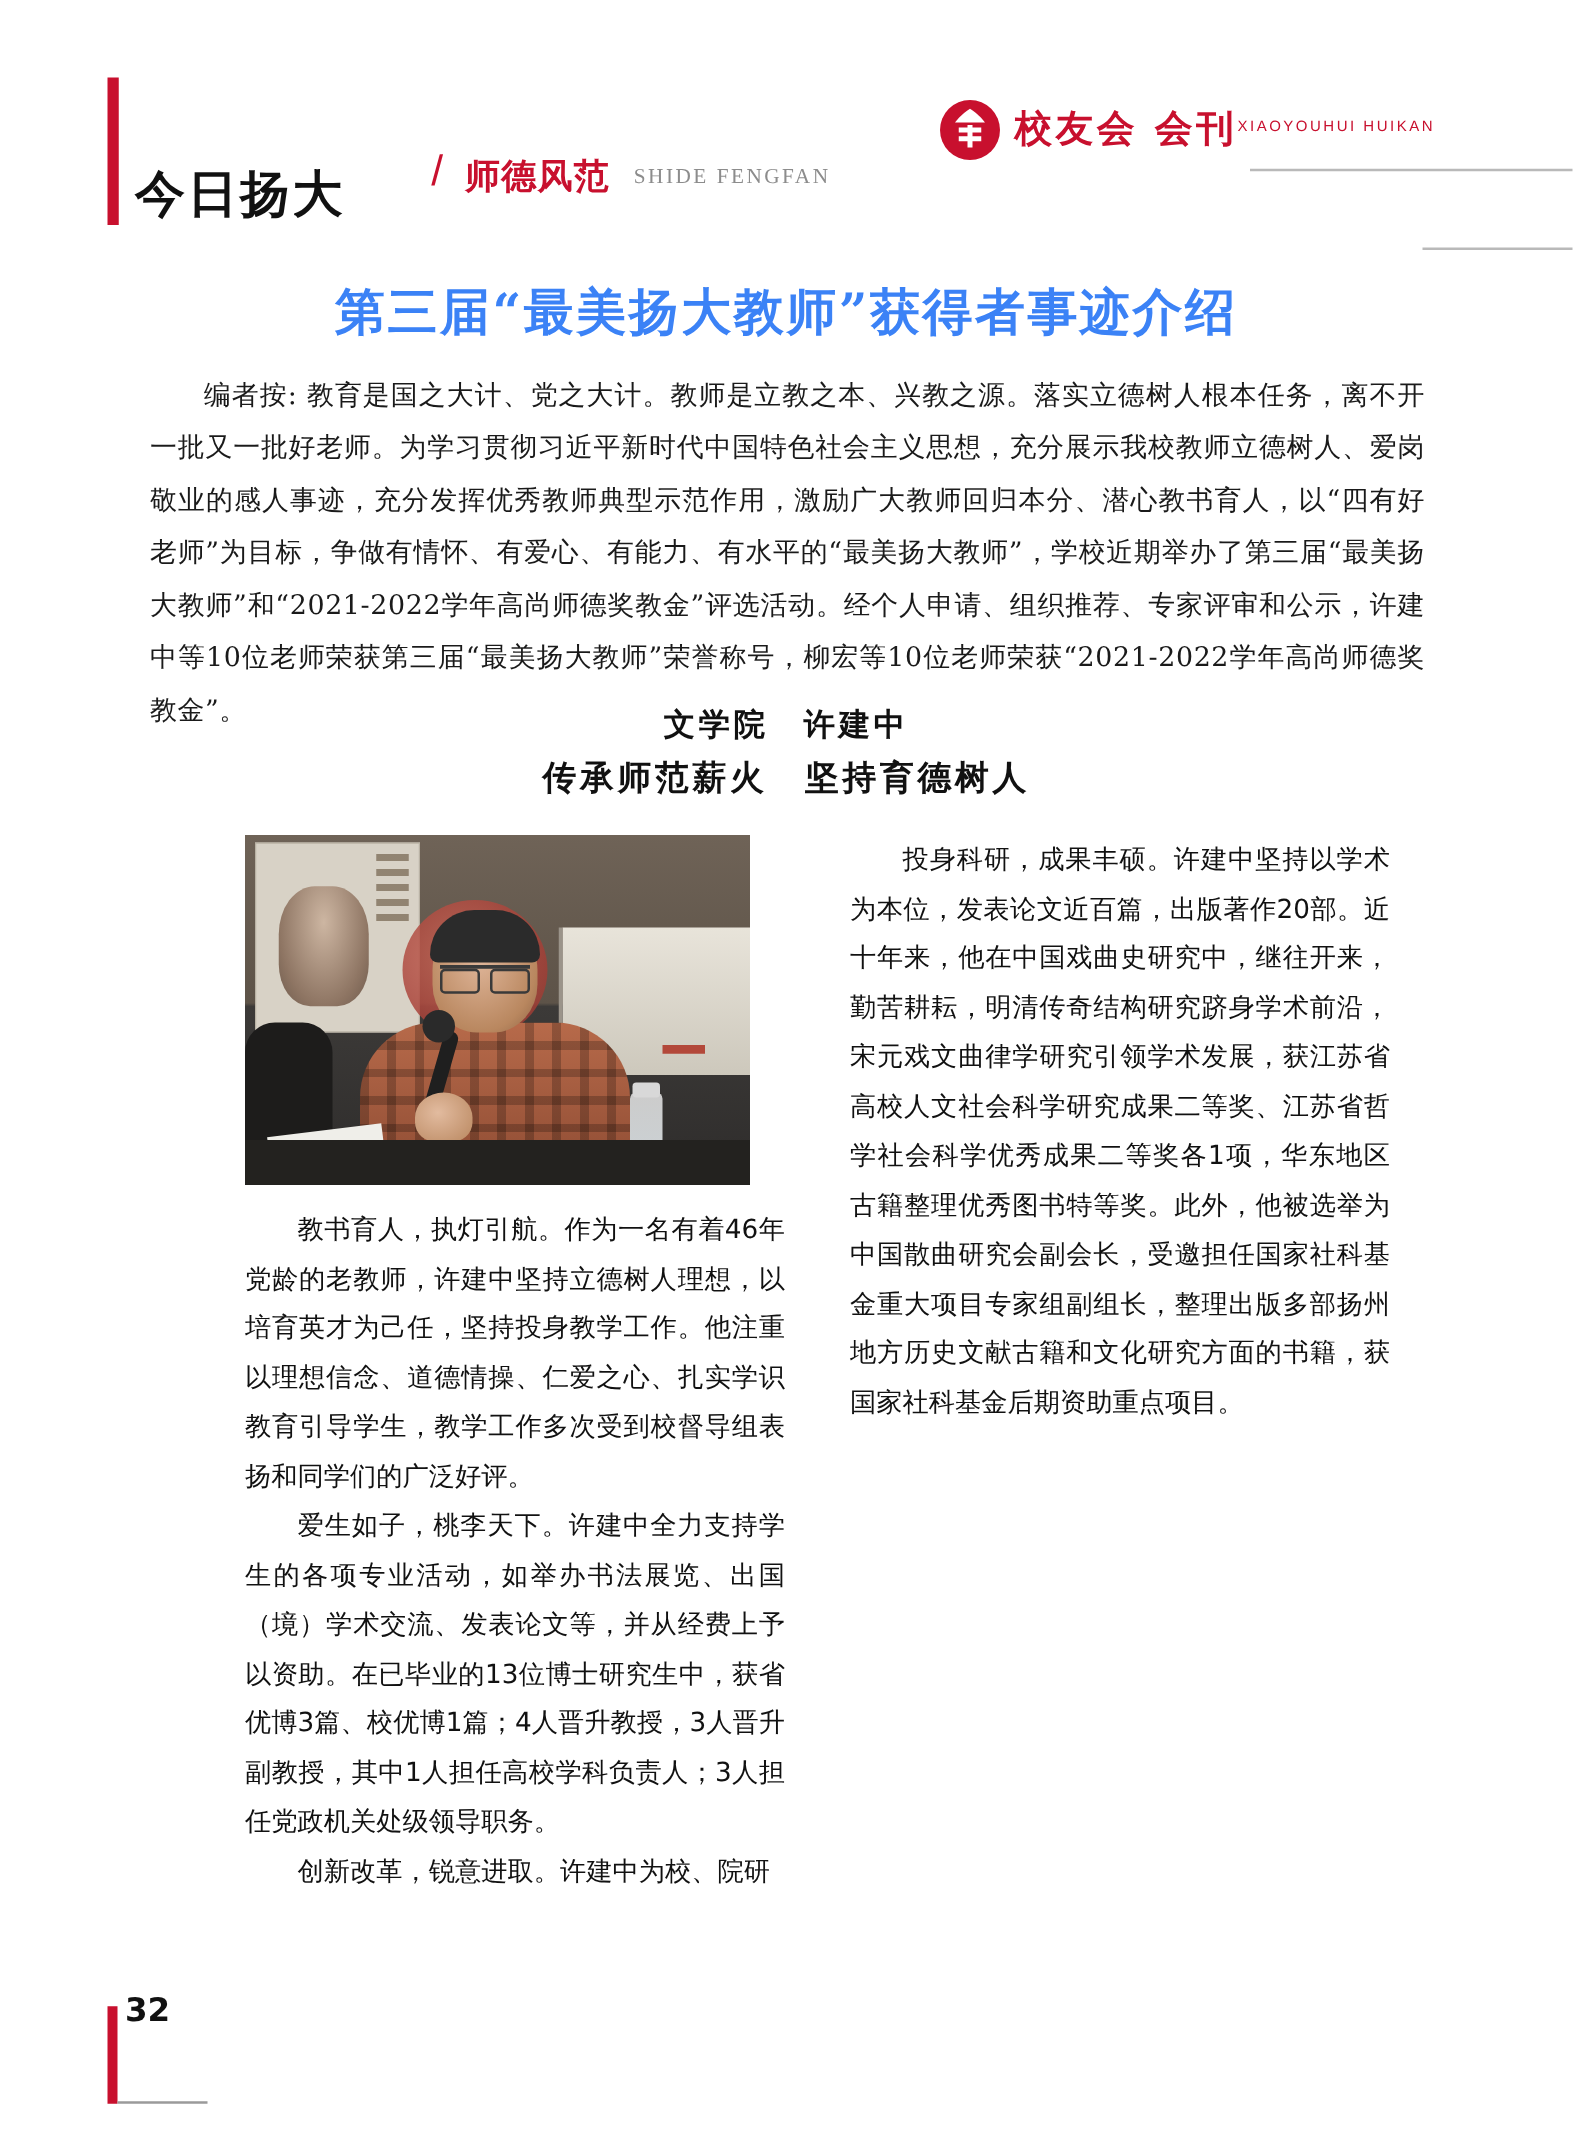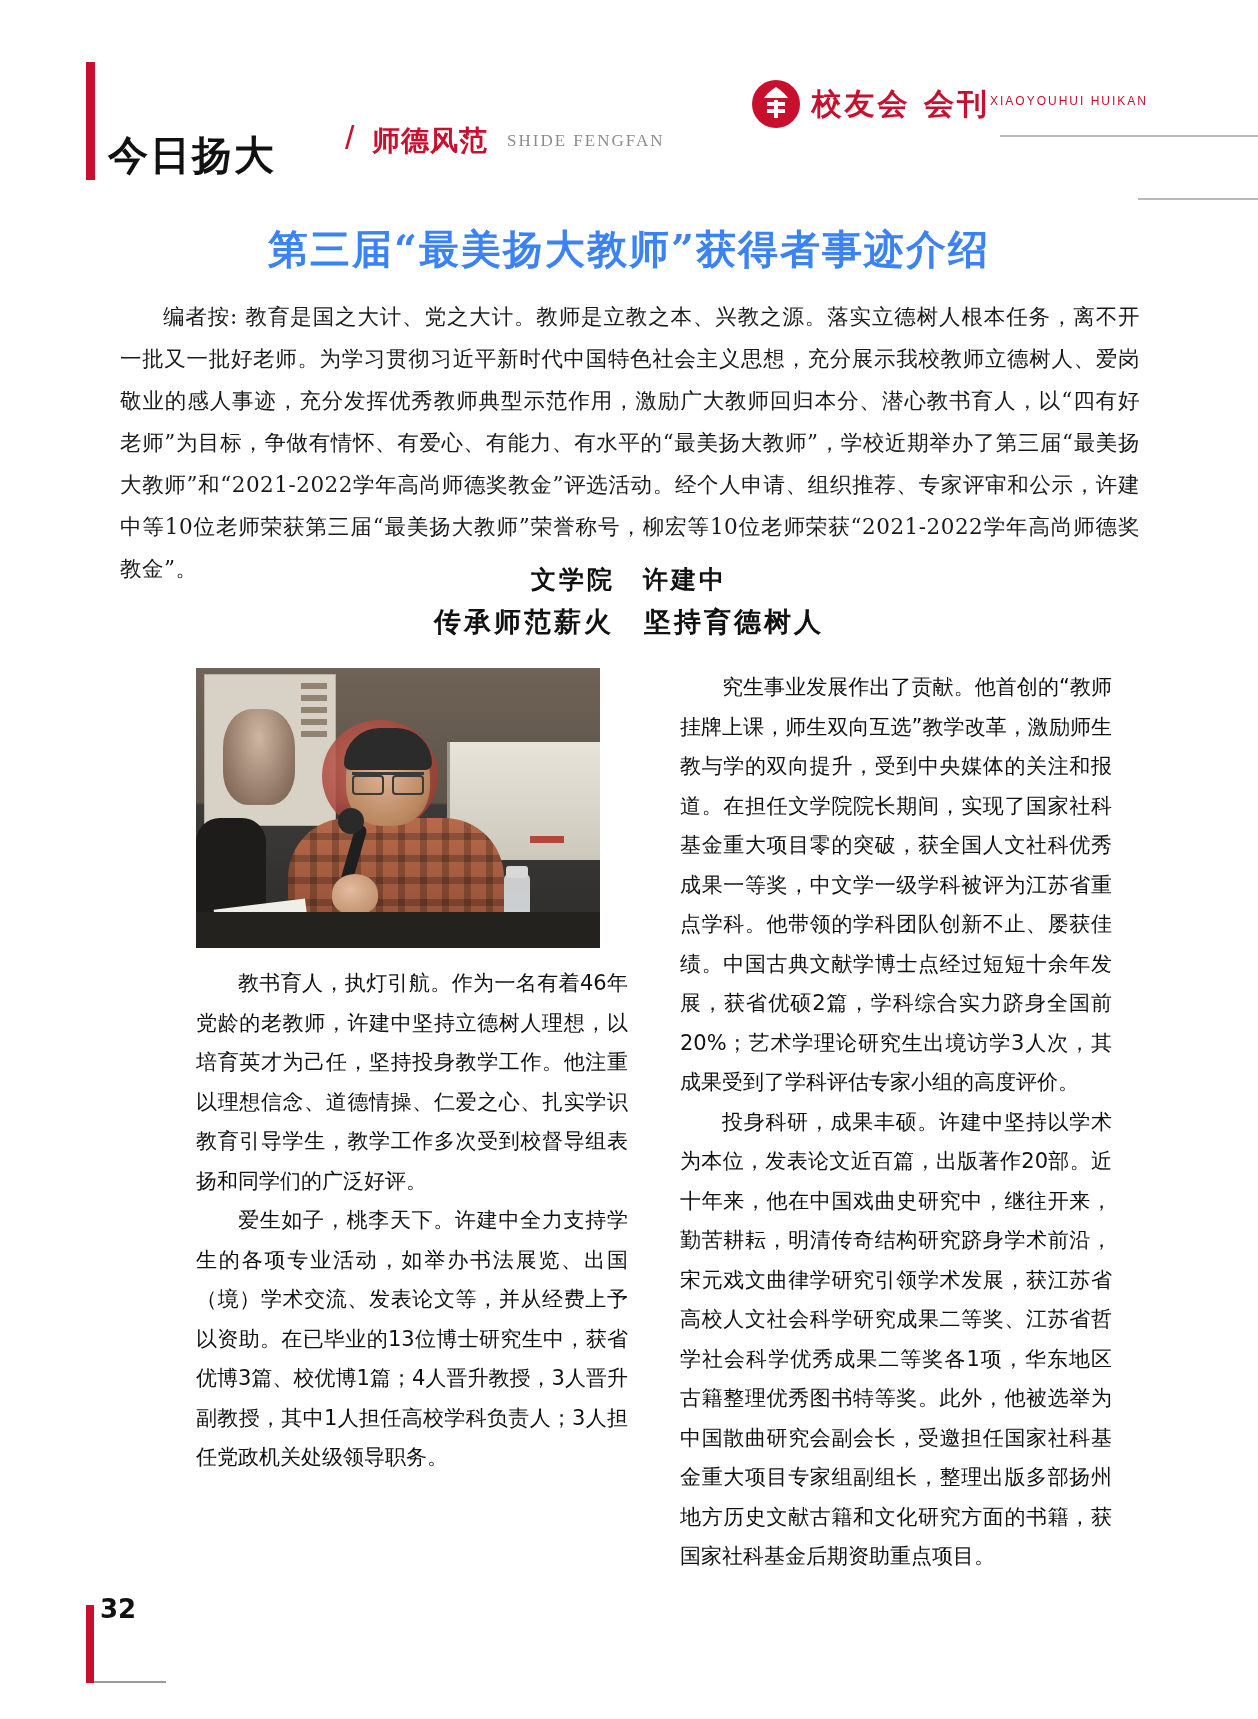--- a/index.html
+++ b/index.html
@@ -374,22 +374,22 @@
     <div class="ph-mic"></div>
     <div class="ph-mic-head"></div>
     <div class="ph-hand"></div>
     <div class="ph-paper"></div>
     <div class="ph-bottle"></div>
     <div class="ph-bottle-cap"></div>
     <div class="ph-desk"></div>
   </div>
   <p>教书育人，执灯引航。作为一名有着46年党龄的老教师，许建中坚持立德树人理想，以培育英才为己任，坚持投身教学工作。他注重以理想信念、道德情操、仁爱之心、扎实学识教育引导学生，教学工作多次受到校督导组表扬和同学们的广泛好评。</p>
   <p>爱生如子，桃李天下。许建中全力支持学生的各项专业活动，如举办书法展览、出国（境）学术交流、发表论文等，并从经费上予以资助。在已毕业的13位博士研究生中，获省优博3篇、校优博1篇；4人晋升教授，3人晋升副教授，其中1人担任高校学科负责人；3人担任党政机关处级领导职务。</p>
+  <p>创新改革，锐意进取。许建中为校、院研</p>
 </div>
 
 <div class="col col-right">
-  <p>究生事业发展作出了贡献。他首创的“教师挂牌上课，师生双向互选”教学改革，激励师生教与学的双向提升，受到中央媒体的关注和报道。在担任文学院院长期间，实现了国家社科基金重大项目零的突破，获全国人文社科优秀成果一等奖，中文学一级学科被评为江苏省重点学科。他带领的学科团队创新不止、屡获佳绩。中国古典文献学博士点经过短短十余年发展，获省优硕2篇，学科综合实力跻身全国前20%；艺术学理论研究生出境访学3人次，其成果受到了学科评估专家小组的高度评价。</p>
   <p>投身科研，成果丰硕。许建中坚持以学术为本位，发表论文近百篇，出版著作20部。近十年来，他在中国戏曲史研究中，继往开来，勤苦耕耘，明清传奇结构研究跻身学术前沿，宋元戏文曲律学研究引领学术发展，获江苏省高校人文社会科学研究成果二等奖、江苏省哲学社会科学优秀成果二等奖各1项，华东地区古籍整理优秀图书特等奖。此外，他被选举为中国散曲研究会副会长，受邀担任国家社科基金重大项目专家组副组长，整理出版多部扬州地方历史文献古籍和文化研究方面的书籍，获国家社科基金后期资助重点项目。</p>
 </div>
 
 <div class="footer-bar"></div>
 <div class="page-num">32</div>
 <div class="footer-rule"></div>
 
 </body></html>

